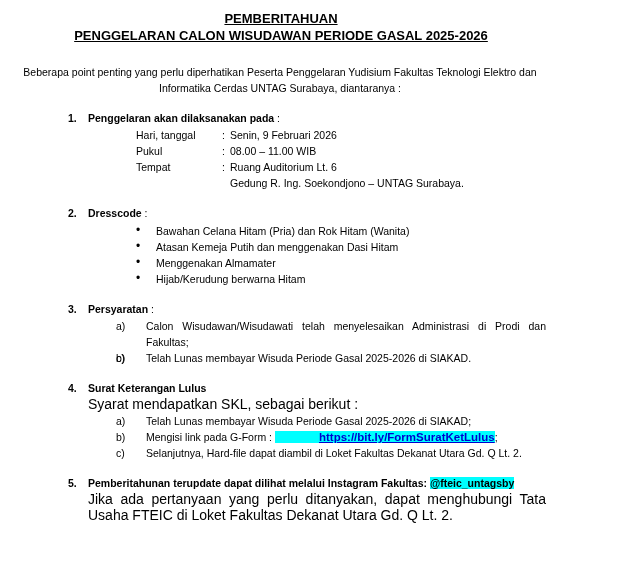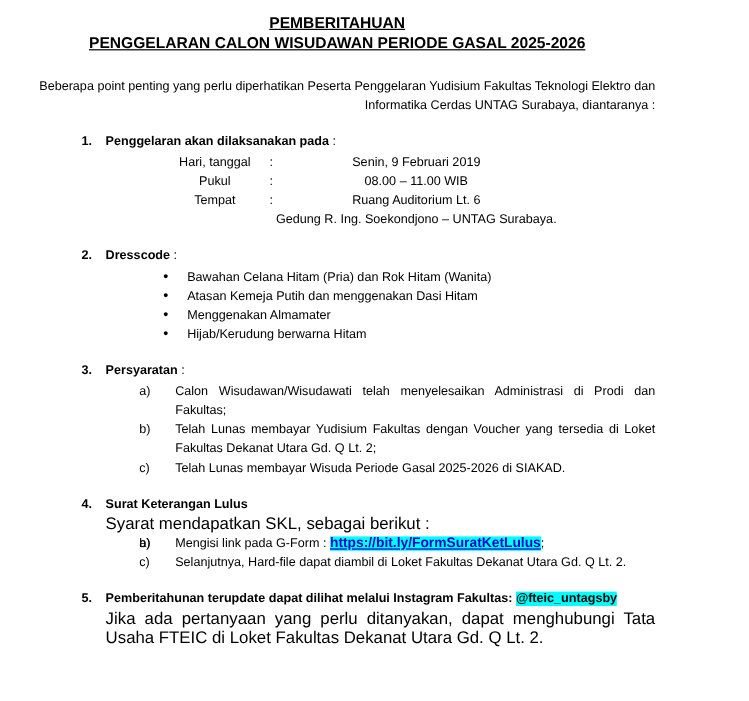--- a/index.html
+++ b/index.html
@@ -44,21 +44,21 @@
     line-height: 18px;
   }
 
   
   .intro {
     margin-top: 19px;
     margin-left: 2px;
     margin-right: 4px;
     font-size: 10.5px;
     line-height: 16px;
-    text-align: right;
+    text-align: center;
   }
 
   
   .num-item {
     position: relative;
     padding-left: 34px;
     margin-top: 14px;
   }
   .num-marker {
     position: absolute;
@@ -83,21 +83,20 @@
   .sub-line {
     font-size: 14px;
     line-height: 16px;
   }
 
   
   .def-table {
     margin-top: 1px;
     margin-left: 48px;
     border-collapse: collapse;
-    text-align: center;
   }
   .def-table td {
     font-size: 10.5px;
     line-height: 16px;
     vertical-align: top;
     padding: 0;
   }
   .def-label { width: 86px; }
   .def-sep { width: 8px; }
   .def-val { white-space: nowrap; }
@@ -149,21 +148,21 @@
     color: #0000cd;
     font-weight: bold;
     text-decoration: underline;
     font-size: 11.5px;
   }
   .hl-plain {
     background: #00ffff;
     color: #000000;
     font-weight: bold;
   }
-  .nowrap { white-space: nowrap; }
+  .nowrap { white-space: nowrap; padding-left: 44px; }
 </style>
 </head>
 <body>
 
 <div class="page">
 
   <div class="title-block">
     <div class="title-1">
       <span class="title-line">PEMBERITAHUAN</span>
     </div>
@@ -176,21 +175,21 @@
 
   <div class="num-item">
     <span class="num-marker">1.</span>
     <div class="num-body">
       <div class="item-head"><span>Penggelaran akan dilaksanakan pada</span><span class="plain"> :</span></div>
       <table class="def-table">
         <tbody>
             <tr>
           <td class="def-label">Hari, tanggal</td>
           <td class="def-sep">:</td>
-          <td class="def-val">Senin, 9 Februari 2019</td>
+          <td class="def-val">Senin, 9 Februari 2026</td>
         </tr>
         <tr>
           <td class="def-label">Pukul</td>
           <td class="def-sep">:</td>
           <td class="def-val">08.00 – 11.00 WIB</td>
         </tr>
         <tr>
           <td class="def-label">Tempat</td>
           <td class="def-sep">:</td>
           <td class="def-val">Ruang Auditorium Lt. 6</td>
@@ -217,33 +216,33 @@
       </ul>
     </div>
   </div>
 
   <div class="num-item">
     <span class="num-marker">3.</span>
     <div class="num-body">
       <div class="item-head"><span>Persyaratan</span><span class="plain"> :</span></div>
       <ol class="letters">
         <li><span class="lmark">a)</span><span>Calon Wisudawan/Wisudawati telah menyelesaikan Administrasi di Prodi dan Fakultas;</span></li>
-        <li><span class="lmark">b)</span><span>Telah Lunas membayar Yudisium Fakultas dengan Voucher yang tersedia di Loket Fakultas Dekanat Utara Gd. Q Lt. 2;</span></li>
+        <li><span class="lmark">b)</span></li>
         <li><span class="lmark">c)</span><span>Telah Lunas membayar Wisuda Periode Gasal 2025-2026 di SIAKAD.</span></li>
       </ol>
     </div>
   </div>
 
   <div class="num-item">
     <span class="num-marker">4.</span>
     <div class="num-body">
       <div class="item-head">Surat Keterangan Lulus</div>
       <div class="sub-line">Syarat mendapatkan SKL, sebagai berikut :</div>
       <ol class="letters">
-        <li><span class="lmark">a)</span></li>
+        <li><span class="lmark">a)</span><span>Telah Lunas membayar Wisuda Periode Gasal 2025-2026 di SIAKAD;</span></li>
         <li><span class="lmark">b)</span><span>Mengisi link pada G-Form : </span><a class="hl-link nowrap" href="#">https://bit.ly/FormSuratKetLulus</a><span>;</span></li>
         <li><span class="lmark">c)</span><span>Selanjutnya, Hard-file dapat diambil di Loket Fakultas Dekanat Utara Gd. Q Lt. 2.</span></li>
       </ol>
     </div>
   </div>
 
   <div class="num-item">
     <span class="num-marker">5.</span>
     <div class="num-body">
       <div class="item-head"><span>Pemberitahunan terupdate dapat dilihat melalui Instagram Fakultas: </span><span class="hl-plain">@fteic_untagsby</span></div>

